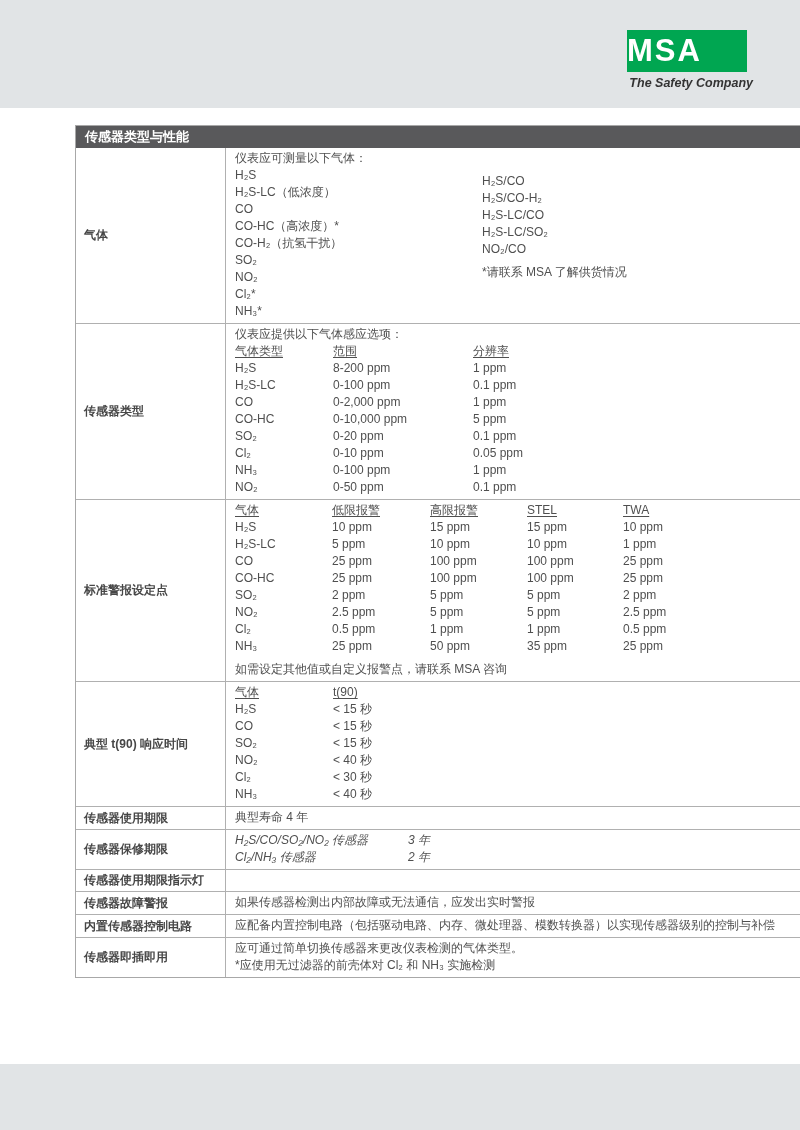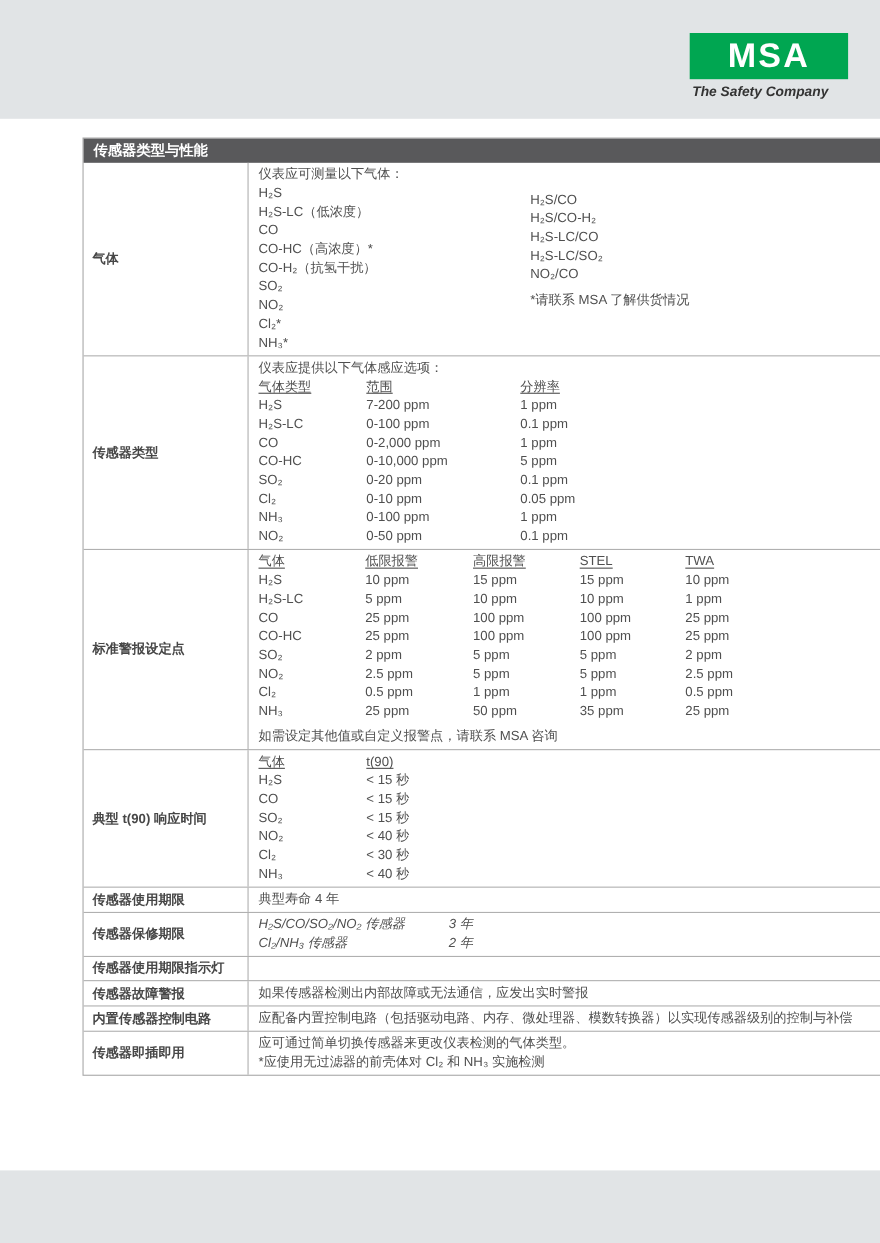--- a/index.html
+++ b/index.html
@@ -5,21 +5,21 @@
   html,body{margin:0;padding:0;}
   body{font-family:"Liberation Sans","DejaVu Sans",sans-serif;background:#fff;}
   .page{position:relative;width:800px;height:1130px;background:#fff;overflow:hidden;}
 
   .band-top{position:absolute;left:0;top:0;width:800px;height:108px;background:#e1e4e6;}
   .band-bottom{position:absolute;left:0;top:1064px;width:800px;height:66px;background:#e1e4e6;}
   .side-accent{position:absolute;right:0;top:630px;width:50px;height:253px;background:#dfe2e5;
     clip-path:polygon(100% 0,0 19%,0 82%,100% 100%);}
 
   .logo{position:absolute;top:30px;right:47px;width:126px;text-align:center;}
-  .logo-box{width:144px;height:42px;background:#00a651;color:#fff;display:flex;align-items:center;justify-content:center;
+  .logo-box{width:120px;height:42px;background:#00a651;color:#fff;display:flex;align-items:center;justify-content:flex-start;
     font-size:31px;font-weight:800;letter-spacing:2px;line-height:42px;}
   .logo-tagline{margin-top:4px;font-size:12.5px;font-weight:bold;font-style:italic;color:#333;white-space:nowrap;text-align:right;}
 
   .spec-table{position:absolute;left:75px;top:125px;width:744px;box-sizing:border-box;
     border:1px solid #a8a8a8;background:#fff;color:#4f4f4f;font-size:12px;line-height:17px;}
   .t-header{background:#59595b;color:#fff;font-weight:bold;font-size:13px;height:22px;line-height:22px;padding:0 9px;}
   .row{display:flex;}
   .row + .row{border-top:1px solid #b0b0b0;}
   .label-cell{flex:0 0 150px;width:150px;box-sizing:border-box;border-right:1px solid #b0b0b0;
     font-weight:bold;color:#474747;padding:2px 6px 2px 8px;display:flex;align-items:center;}
@@ -84,21 +84,21 @@
 
     <div class="row">
       <div class="label-cell">传感器类型</div>
       <div class="content-cell">
         <div>仪表应提供以下气体感应选项：</div>
         <div class="sub cols-sensor">
             <div class="th">气体类型</div>
             <div class="th">范围</div>
             <div class="th">分辨率</div>
             <div class="td">H₂S</div>
-            <div class="td">7-200 ppm</div>
+            <div class="td">8-200 ppm</div>
             <div class="td">1 ppm</div>
             <div class="td">H₂S-LC</div>
             <div class="td">0-100 ppm</div>
             <div class="td">0.1 ppm</div>
             <div class="td">CO</div>
             <div class="td">0-2,000 ppm</div>
             <div class="td">1 ppm</div>
             <div class="td">CO-HC</div>
             <div class="td">0-10,000 ppm</div>
             <div class="td">5 ppm</div>

